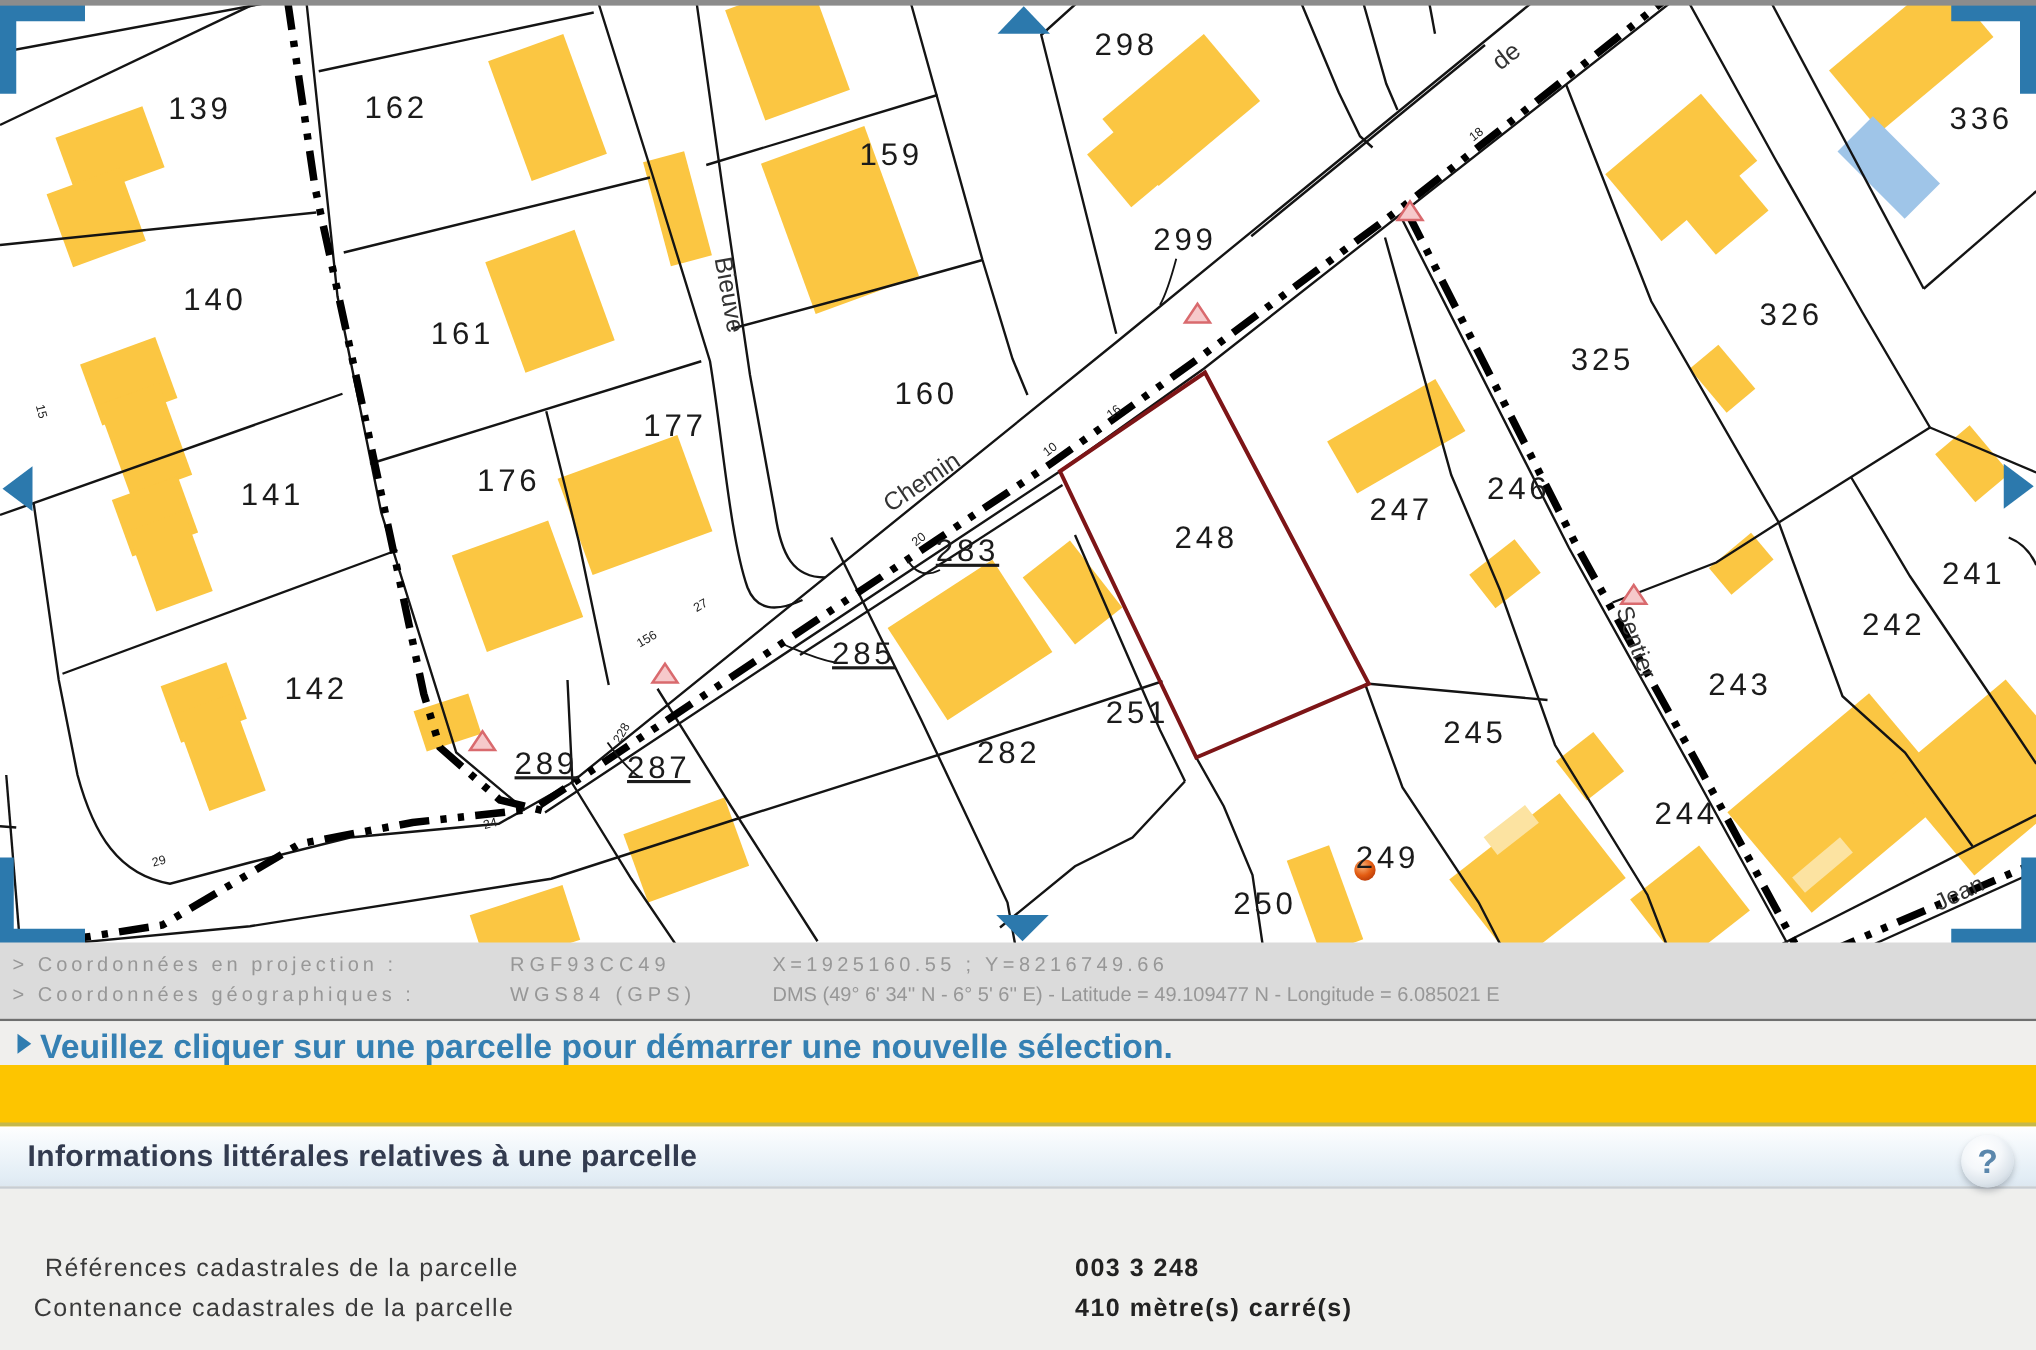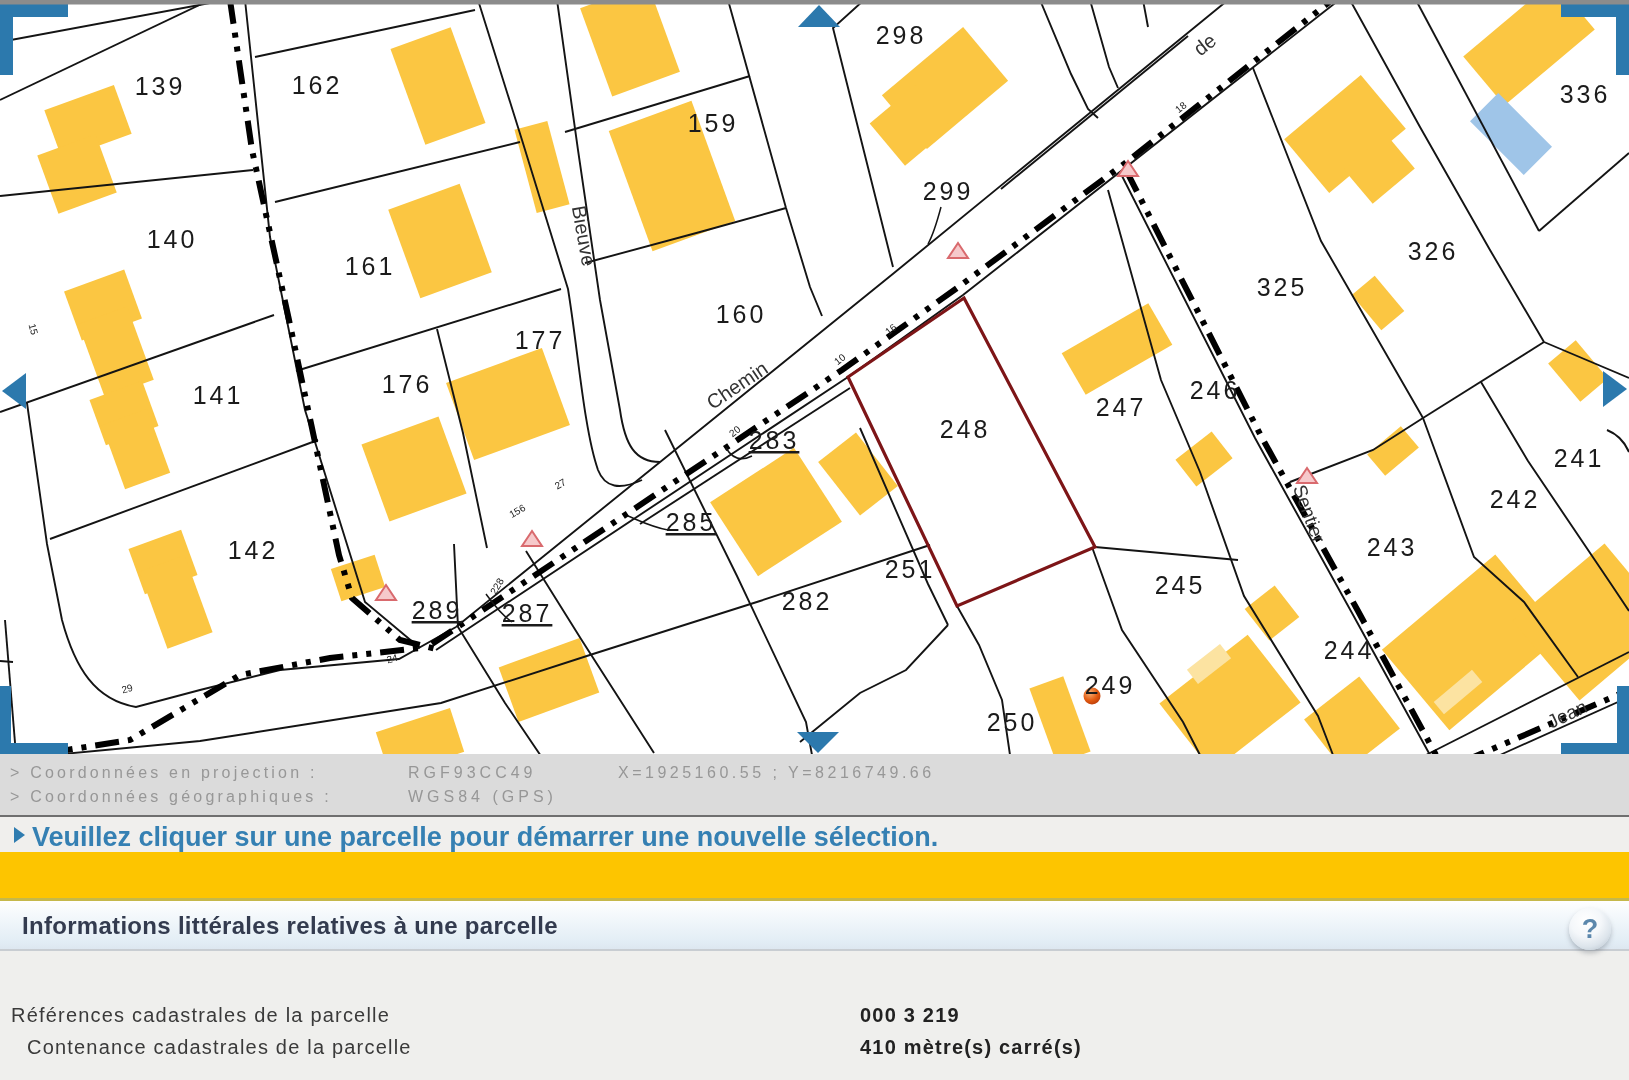--- a/index.html
+++ b/index.html
@@ -333,39 +333,39 @@
 
 <path d="M1629,686 V755 H1561 V743 H1617 V686 Z" fill="#2C79AD"></path>
 
 <rect x="0" y="0" width="1629" height="4.5" fill="#8C8C8C"></rect>
 </svg>
 
 <div class="abs" style="left:0;top:754px;width:1629px;height:61px;background:#DBDBDB"></div>
 
 <div class="abs" style="left:10px;top:764px;width:1619px;height:22px;font-size:16px;letter-spacing:3.2px;color:#979797;white-space:nowrap">&gt; Coordonnées en projection :<span class="abs" style="left:398px;letter-spacing:4px">RGF93CC49</span><span class="abs" style="left:608px;letter-spacing:3.5px">X=1925160.55 ; Y=8216749.66</span></div>
 
-<div class="abs" style="left:10px;top:788px;width:1619px;height:22px;font-size:16px;letter-spacing:3.2px;color:#979797;white-space:nowrap">&gt; Coordonnées géographiques :<span class="abs" style="left:398px;letter-spacing:4px">WGS84 (GPS)</span></div>
+<div class="abs" style="left:10px;top:788px;width:1619px;height:22px;font-size:16px;letter-spacing:3.2px;color:#979797;white-space:nowrap">&gt; Coordonnées géographiques :<span class="abs" style="left:398px;letter-spacing:4px">WGS84 (GPS)</span><span class="abs" style="left:608px;letter-spacing:0px">DMS (49° 6' 34'' N - 6° 5' 6'' E) - Latitude = 49.109477 N - Longitude = 6.085021 E</span></div>
 
 <div class="abs" style="left:0;top:815px;width:1629px;height:2px;background:#6F6F6F"></div>
 
 <div class="abs" style="left:0;top:817px;width:1629px;height:35px;background:#F0EFED;border-bottom:1px solid #555"></div>
 
 <div class="abs" style="left:14px;top:827px;width:0;height:0;border-left:11px solid #2F7CB0;border-top:8px solid transparent;border-bottom:8px solid transparent"></div>
 
 <div class="abs" style="left:32px;top:822px;font-size:27px;font-weight:700;color:#3580B3">Veuillez cliquer sur une parcelle pour démarrer une nouvelle sélection.</div>
 
 <div class="abs" style="left:0;top:852px;width:1629px;height:46px;background:#FDC500;border-bottom:3px solid #C5B84B"></div>
 
 <div class="abs" style="left:0;top:951px;width:1629px;height:129px;background:#EFEFED"></div>
 
 <div class="abs" style="left:0;top:902px;width:1629px;height:47px;background:linear-gradient(#FEFEFE,#F5F9FC 25%,#E2EDF5 85%,#DDE7F0);border-bottom:2px solid #C8CDD2"></div>
 
 <div class="abs" style="left:22px;top:902px;height:59px;line-height:48px;font-size:24px;font-weight:700;letter-spacing:0.3px;color:#333B4F">Informations littérales relatives à une parcelle</div>
 
 <div class="abs" style="left:1569px;top:908px;width:42px;height:42px;border-radius:50%;background:radial-gradient(circle at 40% 30%, #FFFFFF 0%, #F4F7FA 40%, #DCE4EB 68%, #ACB8C3 100%);box-shadow:0 3px 5px rgba(80,90,100,0.35);color:#5B87AC;font-size:27px;font-weight:700;text-align:center;line-height:42px">?</div>
 
-<div class="abs" style="left:11px;top:1003px;font-size:20px;line-height:24px;letter-spacing:1.2px;color:#3A3A3A">Références cadastrales de la parcelle</div>
-
-<div class="abs" style="left:860px;top:1003px;font-size:20px;line-height:24px;font-weight:700;letter-spacing:1.2px;color:#222">000 3 219</div>
+<div class="abs" style="left:36px;top:1003px;font-size:20px;line-height:24px;letter-spacing:1.2px;color:#3A3A3A">Références cadastrales de la parcelle</div>
+
+<div class="abs" style="left:860px;top:1003px;font-size:20px;line-height:24px;font-weight:700;letter-spacing:1.2px;color:#222">003 3 248</div>
 
 <div class="abs" style="left:27px;top:1035px;font-size:20px;line-height:24px;letter-spacing:1.2px;color:#3A3A3A">Contenance cadastrales de la parcelle</div>
 
 <div class="abs" style="left:860px;top:1035px;font-size:20px;line-height:24px;font-weight:700;letter-spacing:1.2px;color:#222">410 mètre(s) carré(s)</div>
 
 </body></html>

